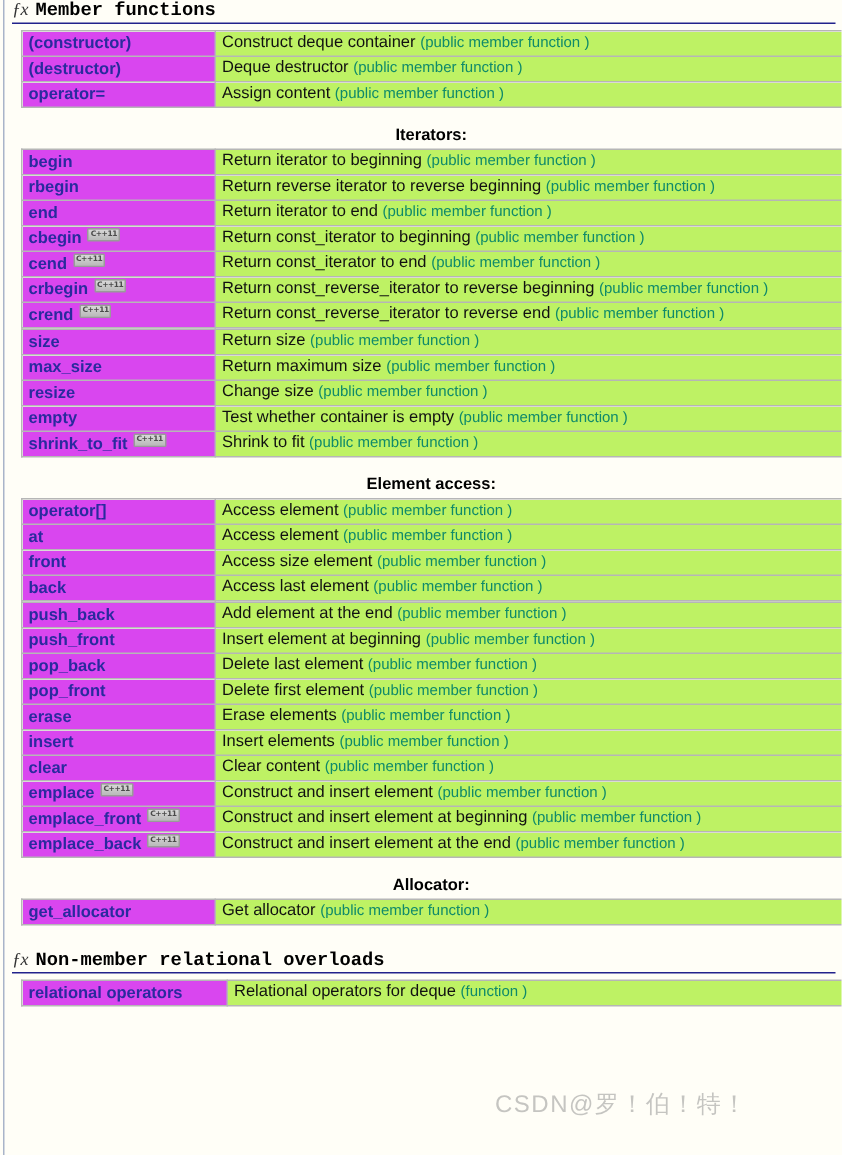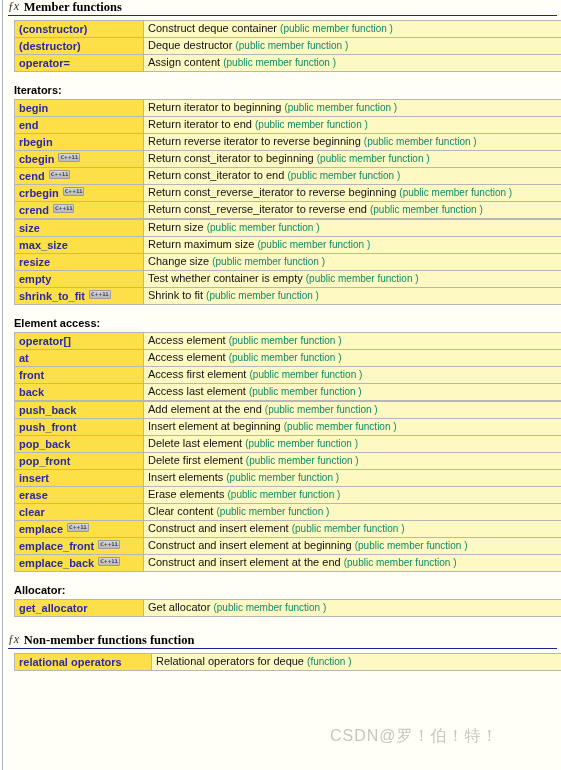--- a/index.html
+++ b/index.html
@@ -49,33 +49,34 @@
   .fx-icon {
     font-family: "Liberation Serif", serif;
     font-style: italic;
     font-size: 12px;
     color: #333333;
     line-height: 13px;
     padding-bottom: 1px;
     letter-spacing: -0.3px;
   }
   .sec-title {
-    font-family: Liberation Serif, serif;
+    font-family: Liberation Mono, monospace;
     font-weight: bold;
     font-size: 12.5px;
     color: #000000;
     line-height: 14px;
   }
 
   
   .group-label {
     font-weight: bold;
     font-size: 11px;
     color: #000000;
     margin: 12px 0 3px 6px;
+    text-align: center;
   }
 
   
   table.fn {
     border-collapse: collapse;
     border-spacing: 0;
     width: 549px;
     margin-left: 6px;
     table-layout: fixed;
   }
@@ -85,28 +86,28 @@
     border: 1px solid #b6b6b6;
     padding: 0px 4px 1px 4px;
     vertical-align: middle;
     height: 15px;
     line-height: 14px;
     overflow: hidden;
     white-space: nowrap;
   }
   td.name {
     width: 120px;
-    background: #fde047;
+    background: #d946ef;
     font-weight: bold;
     color: #2a2a9e;
     font-size: 11px;
   }
   table.fn.nm td.name { width: 128px; }
   td.desc {
-    background: #fef9c3;
+    background: #bef264;
     color: #111111;
     font-size: 11px;
     margin-left: 44px;
   }
   .tag {
     color: #0f8a6a;
     font-size: 10px;
   }
   
   .cpp11 {
@@ -170,28 +171,28 @@
         </tbody>
       </table>
       <div class="group-label">Iterators:</div>
       <table class="fn">
         <tbody>
           <tr>
             <td class="name"><span>begin</span></td>
             <td class="desc"><span>Return iterator to beginning </span><span class="tag">(public member function )</span></td>
           </tr>
           <tr>
+            <td class="name"><span>rbegin</span></td>
+            <td class="desc"><span>Return reverse iterator to reverse beginning </span><span class="tag">(public member function )</span></td>
+          </tr>
+          <tr>
             <td class="name"><span>end</span></td>
             <td class="desc"><span>Return iterator to end </span><span class="tag">(public member function )</span></td>
           </tr>
           <tr>
-            <td class="name"><span>rbegin</span></td>
-            <td class="desc"><span>Return reverse iterator to reverse beginning </span><span class="tag">(public member function )</span></td>
-          </tr>
-          <tr>
             <td class="name"><span>cbegin</span><span class="cpp11">C++11</span></td>
             <td class="desc"><span>Return const_iterator to beginning </span><span class="tag">(public member function )</span></td>
           </tr>
           <tr>
             <td class="name"><span>cend</span><span class="cpp11">C++11</span></td>
             <td class="desc"><span>Return const_iterator to end </span><span class="tag">(public member function )</span></td>
           </tr>
           <tr>
             <td class="name"><span>crbegin</span><span class="cpp11">C++11</span></td>
             <td class="desc"><span>Return const_reverse_iterator to reverse beginning </span><span class="tag">(public member function )</span></td>
@@ -232,21 +233,21 @@
           <tr>
             <td class="name"><span>operator[]</span></td>
             <td class="desc"><span>Access element </span><span class="tag">(public member function )</span></td>
           </tr>
           <tr>
             <td class="name"><span>at</span></td>
             <td class="desc"><span>Access element </span><span class="tag">(public member function )</span></td>
           </tr>
           <tr>
             <td class="name"><span>front</span></td>
-            <td class="desc"><span>Access first element </span><span class="tag">(public member function )</span></td>
+            <td class="desc"><span>Access size element </span><span class="tag">(public member function )</span></td>
           </tr>
           <tr>
             <td class="name"><span>back</span></td>
             <td class="desc"><span>Access last element </span><span class="tag">(public member function )</span></td>
           </tr>
         </tbody>
       </table>
       <table class="fn">
         <tbody>
           <tr>
@@ -259,28 +260,28 @@
           </tr>
           <tr>
             <td class="name"><span>pop_back</span></td>
             <td class="desc"><span>Delete last element </span><span class="tag">(public member function )</span></td>
           </tr>
           <tr>
             <td class="name"><span>pop_front</span></td>
             <td class="desc"><span>Delete first element </span><span class="tag">(public member function )</span></td>
           </tr>
           <tr>
+            <td class="name"><span>erase</span></td>
+            <td class="desc"><span>Erase elements </span><span class="tag">(public member function )</span></td>
+          </tr>
+          <tr>
             <td class="name"><span>insert</span></td>
             <td class="desc"><span>Insert elements </span><span class="tag">(public member function )</span></td>
           </tr>
           <tr>
-            <td class="name"><span>erase</span></td>
-            <td class="desc"><span>Erase elements </span><span class="tag">(public member function )</span></td>
-          </tr>
-          <tr>
             <td class="name"><span>clear</span></td>
             <td class="desc"><span>Clear content </span><span class="tag">(public member function )</span></td>
           </tr>
           <tr>
             <td class="name"><span>emplace</span><span class="cpp11">C++11</span></td>
             <td class="desc"><span>Construct and insert element </span><span class="tag">(public member function )</span></td>
           </tr>
           <tr>
             <td class="name"><span>emplace_front</span><span class="cpp11">C++11</span></td>
             <td class="desc"><span>Construct and insert element at beginning </span><span class="tag">(public member function )</span></td>
@@ -297,21 +298,21 @@
           <tr>
             <td class="name"><span>get_allocator</span></td>
             <td class="desc"><span>Get allocator </span><span class="tag">(public member function )</span></td>
           </tr>
         </tbody>
       </table>
     </div>
 
   <div class="sec-head second">
     <span class="fx-icon">ƒx</span>
-    <span class="sec-title">Non-member functions function</span>
+    <span class="sec-title">Non-member relational overloads</span>
   </div>
   <div id="nonmember-group">
       <div style="height: 4px;"></div>
       <table class="fn nm">
         <tbody>
           <tr>
             <td class="name"><span>relational operators</span></td>
             <td class="desc"><span>Relational operators for deque </span><span class="tag">(function )</span></td>
           </tr>
         </tbody>

